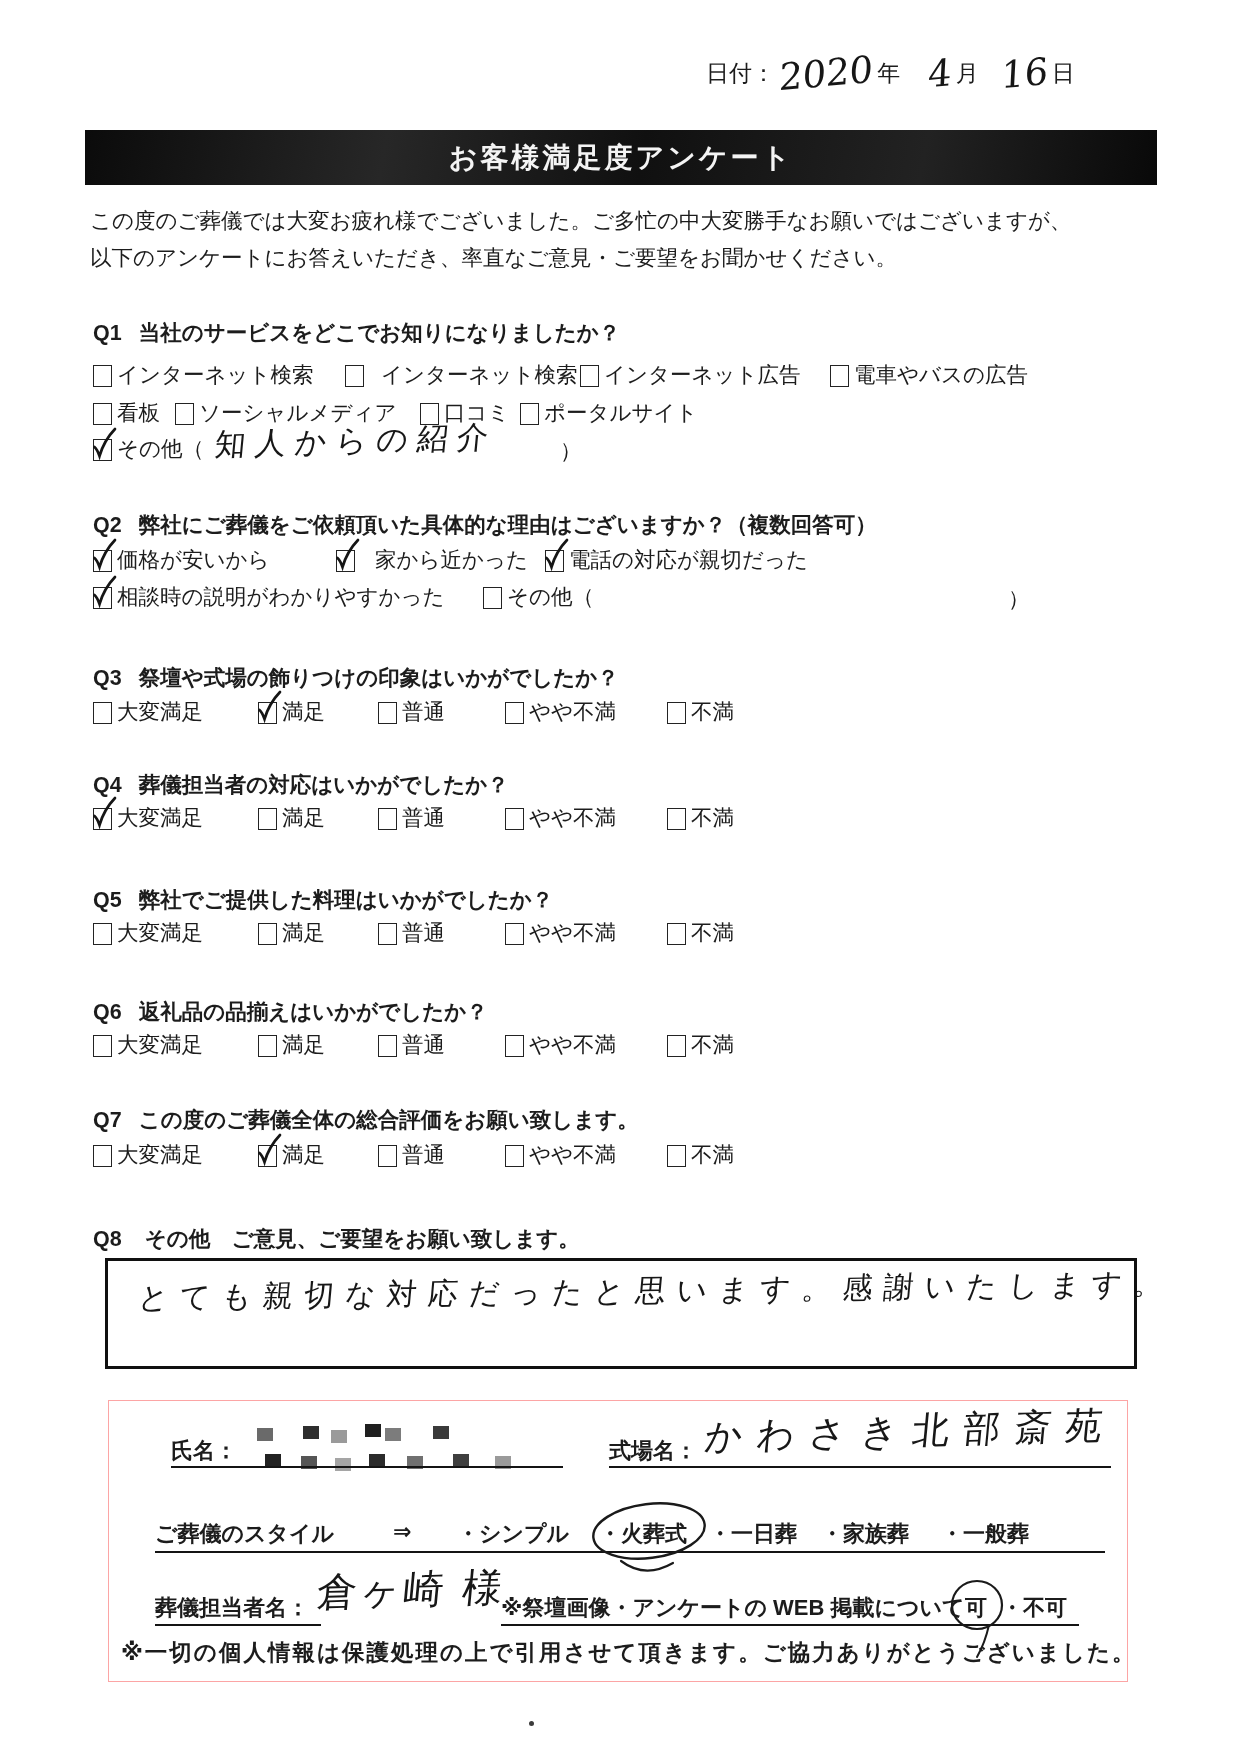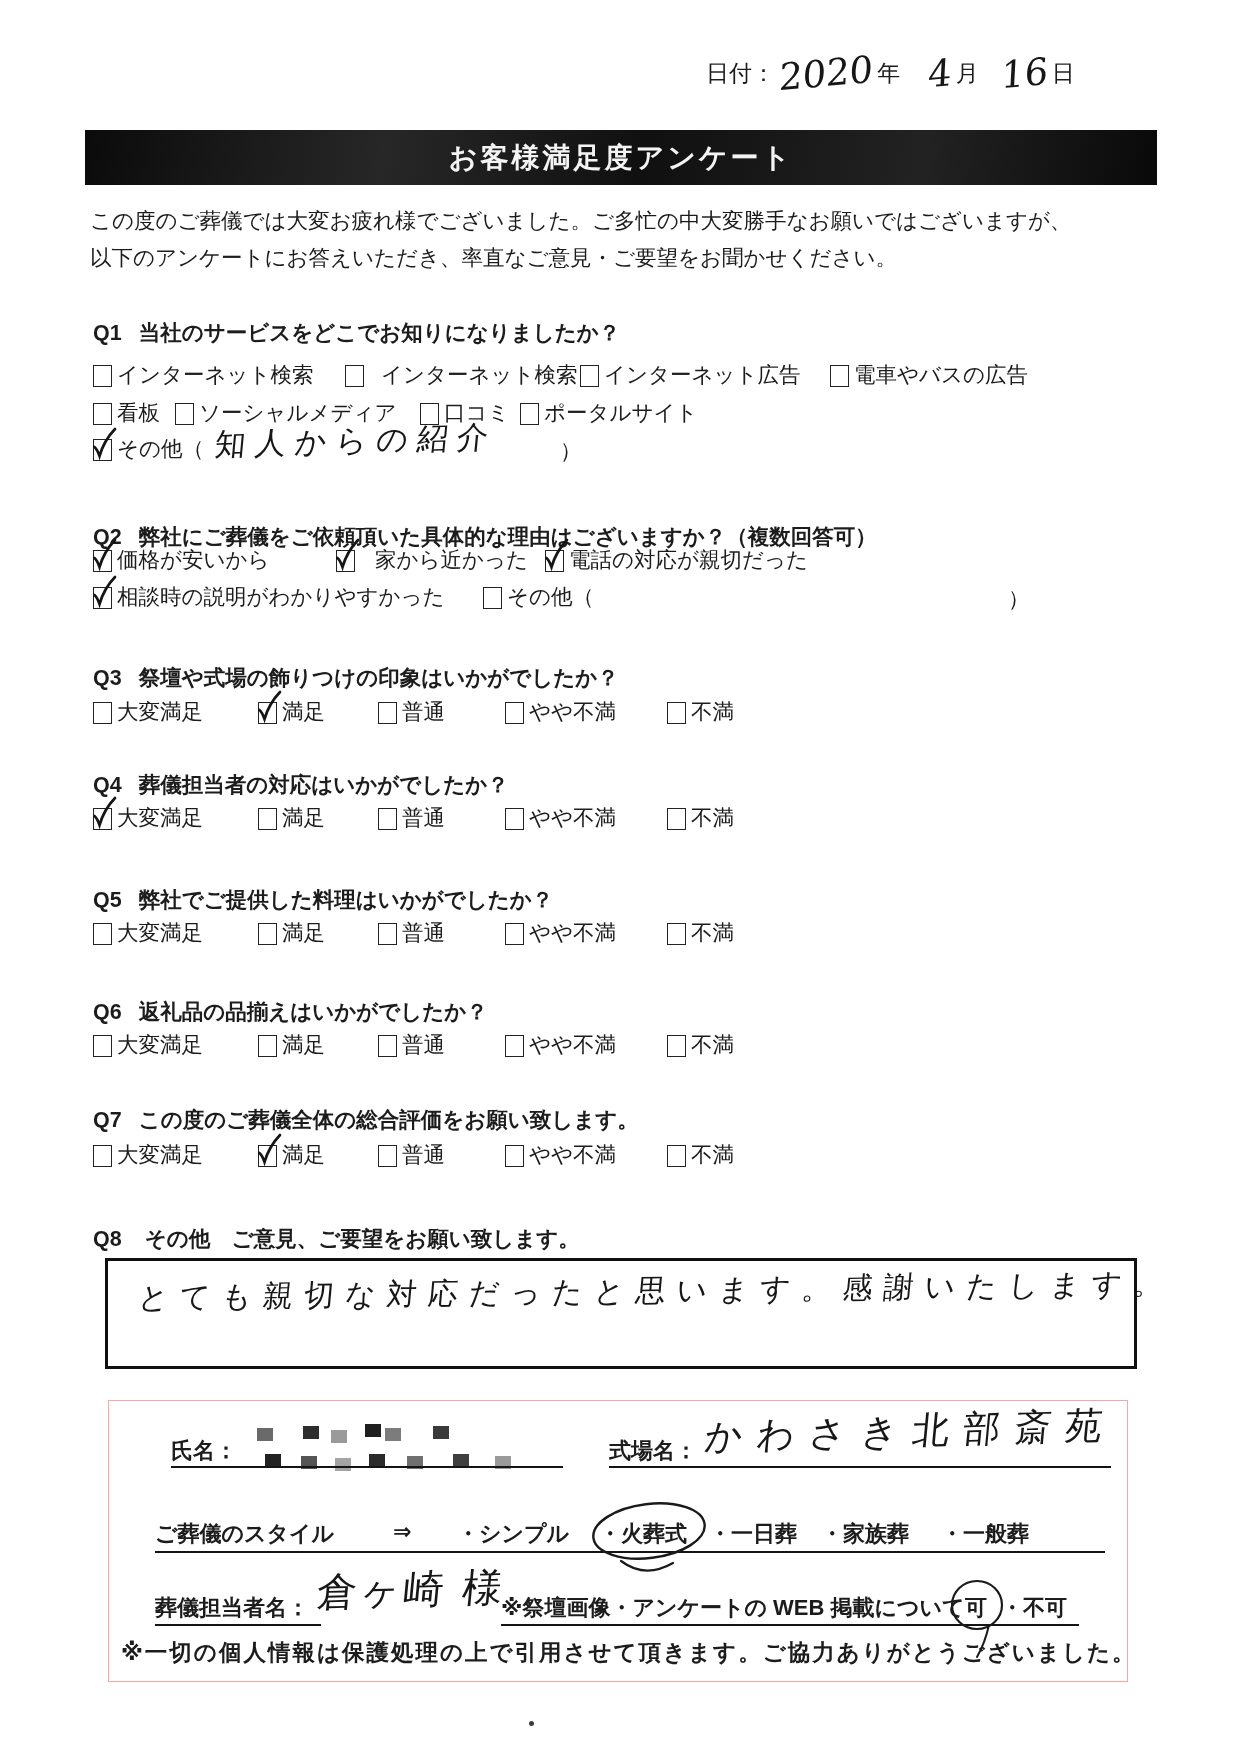--- a/index.html
+++ b/index.html
@@ -115,21 +115,21 @@
       <span class="abs opt" style="left: 93px; top: 436px;">
         <span class="cb">
           <svg class="check" viewBox="0 0 28 38">
             <path d="M4.5 22 Q7 24 9.5 31 Q14 15.5 25 4" fill="none" stroke="#151515" stroke-width="2.7" stroke-linecap="round"></path>
           </svg>
         </span>
         <span>その他（</span>
       </span>
       <span class="abs hw hw-inline" style="left: 215px; top: 424px;">知人からの紹介</span>
       <span class="abs close-paren" style="left: 560px; top: 436px;">）</span>
-      <div class="abs q-title" style="left: 93px; top: 510px; margin-top: 12px;"><span class="q-num">Q2</span><span>弊社にご葬儀をご依頼頂いた具体的な理由はございますか？（複数回答可）</span></div>
+      <div class="abs q-title" style="left: 93px; top: 510px;"><span class="q-num">Q2</span><span>弊社にご葬儀をご依頼頂いた具体的な理由はございますか？（複数回答可）</span></div>
       <span class="abs opt" style="left: 93px; top: 547px;">
         <span class="cb">
           <svg class="check" viewBox="0 0 28 38">
             <path d="M4.5 22 Q7 24 9.5 31 Q14 15.5 25 4" fill="none" stroke="#151515" stroke-width="2.7" stroke-linecap="round"></path>
           </svg>
         </span>
         <span>価格が安いから</span>
       </span>
       <span class="abs opt" style="left: 336px; top: 547px; gap: 15px;">
         <span class="cb">

